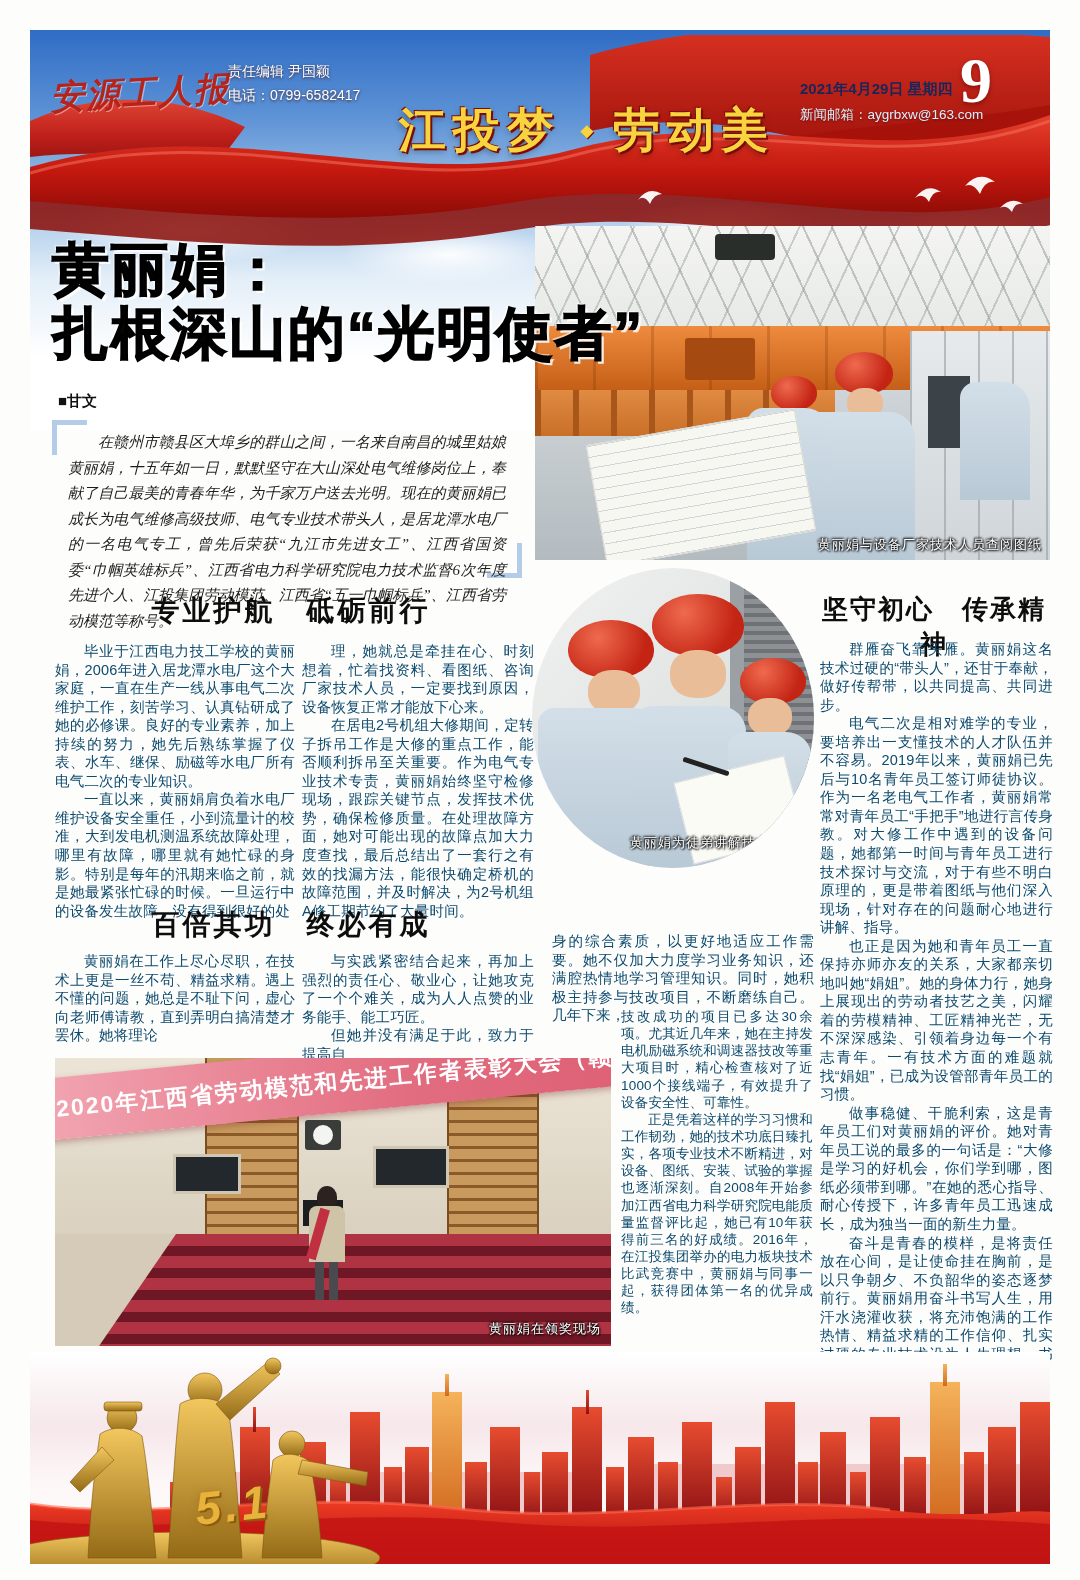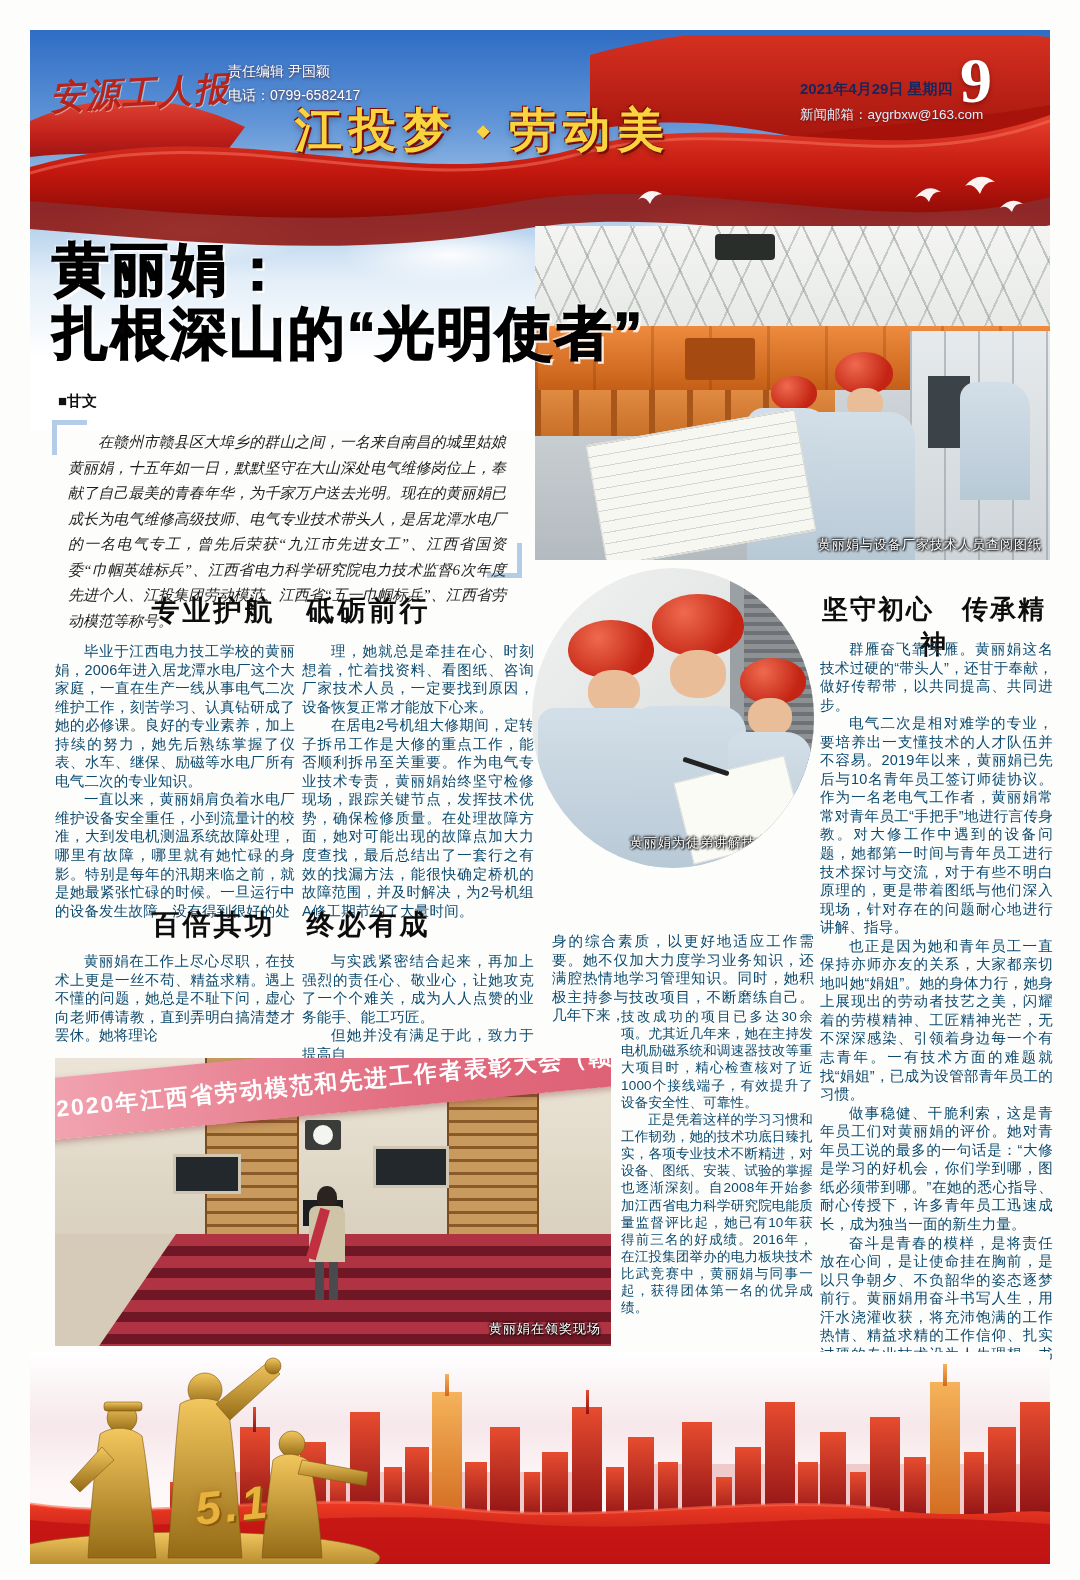--- a/index.html
+++ b/index.html
@@ -20,21 +20,21 @@
             text-shadow:1px 1px 0 rgba(255,255,255,.45);}
   .editor{left:228px;top:60px;color:#ffffff;font-size:14px;line-height:1.7;
           text-shadow:0 1px 3px rgba(60,10,10,.8);}
   .dateblock{left:800px;top:80px;color:#16265c;font-size:15px;font-weight:bold;}
   .email{margin-top:7px;color:#def0ff;font-size:13.5px;font-weight:normal;
          text-shadow:0 1px 2px rgba(90,10,10,.8);}
   .pagenum{left:960px;top:44px;color:#ffffff;font-family:"Liberation Serif",serif;
            font-size:64px;font-weight:bold;text-shadow:0 2px 4px rgba(80,0,0,.5);}
 
   .banner-title{left:295px;top:94px;width:480px;height:72px;display:flex;align-items:center;
-                justify-content:flex-start;gap:20px;}
+                justify-content:flex-end;gap:20px;}
   .banner-title span{font-size:47px;font-weight:900;color:#f8d43e;letter-spacing:7px;
         text-shadow:2px 2px 0 #7a0b06,-1px -1px 0 #7a0b06,0 3px 6px rgba(0,0,0,.35);}
   .banner-title .dia{font-size:16px;letter-spacing:0;color:#f8d43e;text-shadow:1px 1px 0 #7a0b06;}
 
   .dove{fill:#ffffff;opacity:.95;}
 
   
   .headline{left:52px;top:238px;z-index:5;color:#050505;font-weight:900;
             font-size:57px;line-height:1.12;letter-spacing:2px;
             -webkit-text-stroke:1.5px #000;

